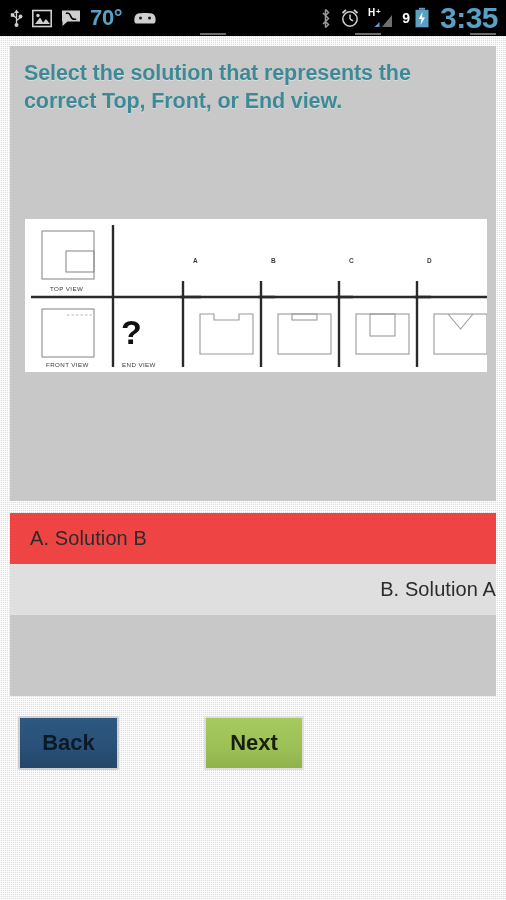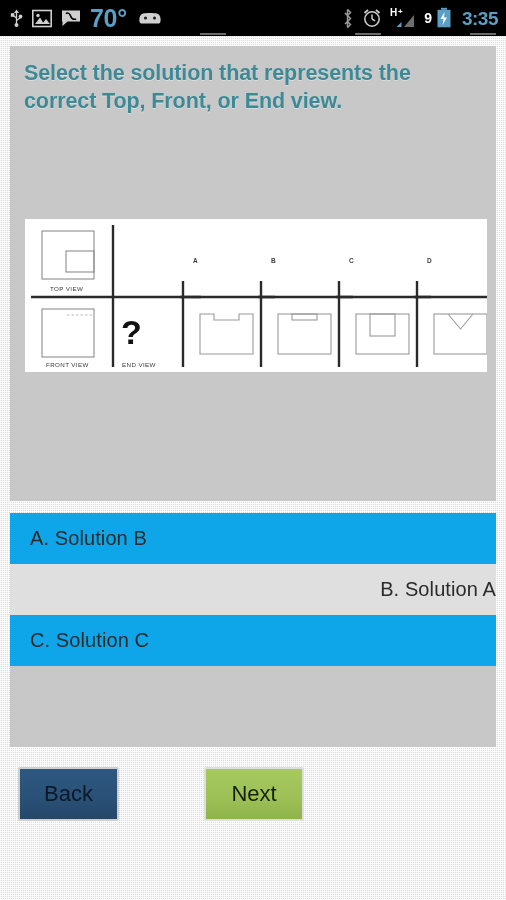--- a/index.html
+++ b/index.html
@@ -36,35 +36,35 @@
     flex: 1;
   }
   #status-right {
     display: flex;
     align-items: center;
     gap: 8px;
   }
   .sb-icon { display: block; }
   .sb-temp {
     color: #5b9fc4;
-    font-size: 25px;
+    font-size: 22px;
     font-weight: bold;
     letter-spacing: -0.3px;
     line-height: 1;
   }
   .sb-batt-num {
     color: #ffffff;
     font-size: 14px;
     font-weight: bold;
     line-height: 1;
     margin-right: -4px;
   }
   .sb-clock {
     color: #5b9fc4;
-    font-size: 19px;
+    font-size: 30px;
     font-weight: bold;
     letter-spacing: -0.5px;
     line-height: 1;
     margin-left: 2px;
   }
   #status-bottom-marks {
     position: absolute;
     bottom: 1px;
     left: 0; right: 0;
     height: 3px;
@@ -122,35 +122,36 @@
   }
   .option-row {
     height: 51px;
     display: flex;
     align-items: center;
     padding-left: 20px;
     font-size: 20px;
     color: #2b2b2b;
     letter-spacing: 0.1px;
   }
-  .option-row.shade-dark  { background: #0ea5e9; align-items: center; }
+  .option-row.shade-dark  { background: #ef4444; align-items: center; }
   .option-row.shade-light { background: #dfdfdf; justify-content: flex-end; }
 
   #options-filler {
     height: 81px;
     background: #c8c8c8;
   }
 
   
   #button-bar {
     margin-top: 14px;
     height: 66px;
     display: flex;
     align-items: center;
     padding-left: 18px;
+    font-weight: bold;
   }
   .nav-button {
     height: 54px;
     border-radius: 2px;
     display: flex;
     align-items: center;
     justify-content: center;
     font-size: 22px;
     color: #1a1a1a;
     cursor: pointer;
@@ -299,23 +300,20 @@
     </div>
   </div>
 
   <div id="options-card">
     <div class="option-row shade-dark">
       <span>A. Solution B</span>
     </div>
     <div class="option-row shade-light">
       <span>B. Solution A</span>
     </div>
-    <div class="option-row shade-dark">
-      <span>C. Solution C</span>
-    </div>
     <div id="options-filler"></div>
   </div>
 
   <div id="button-bar">
     <div id="back-button" class="nav-button">
       <span>Back</span>
     </div>
     <div id="next-button" class="nav-button">
       <span>Next</span>
     </div>

